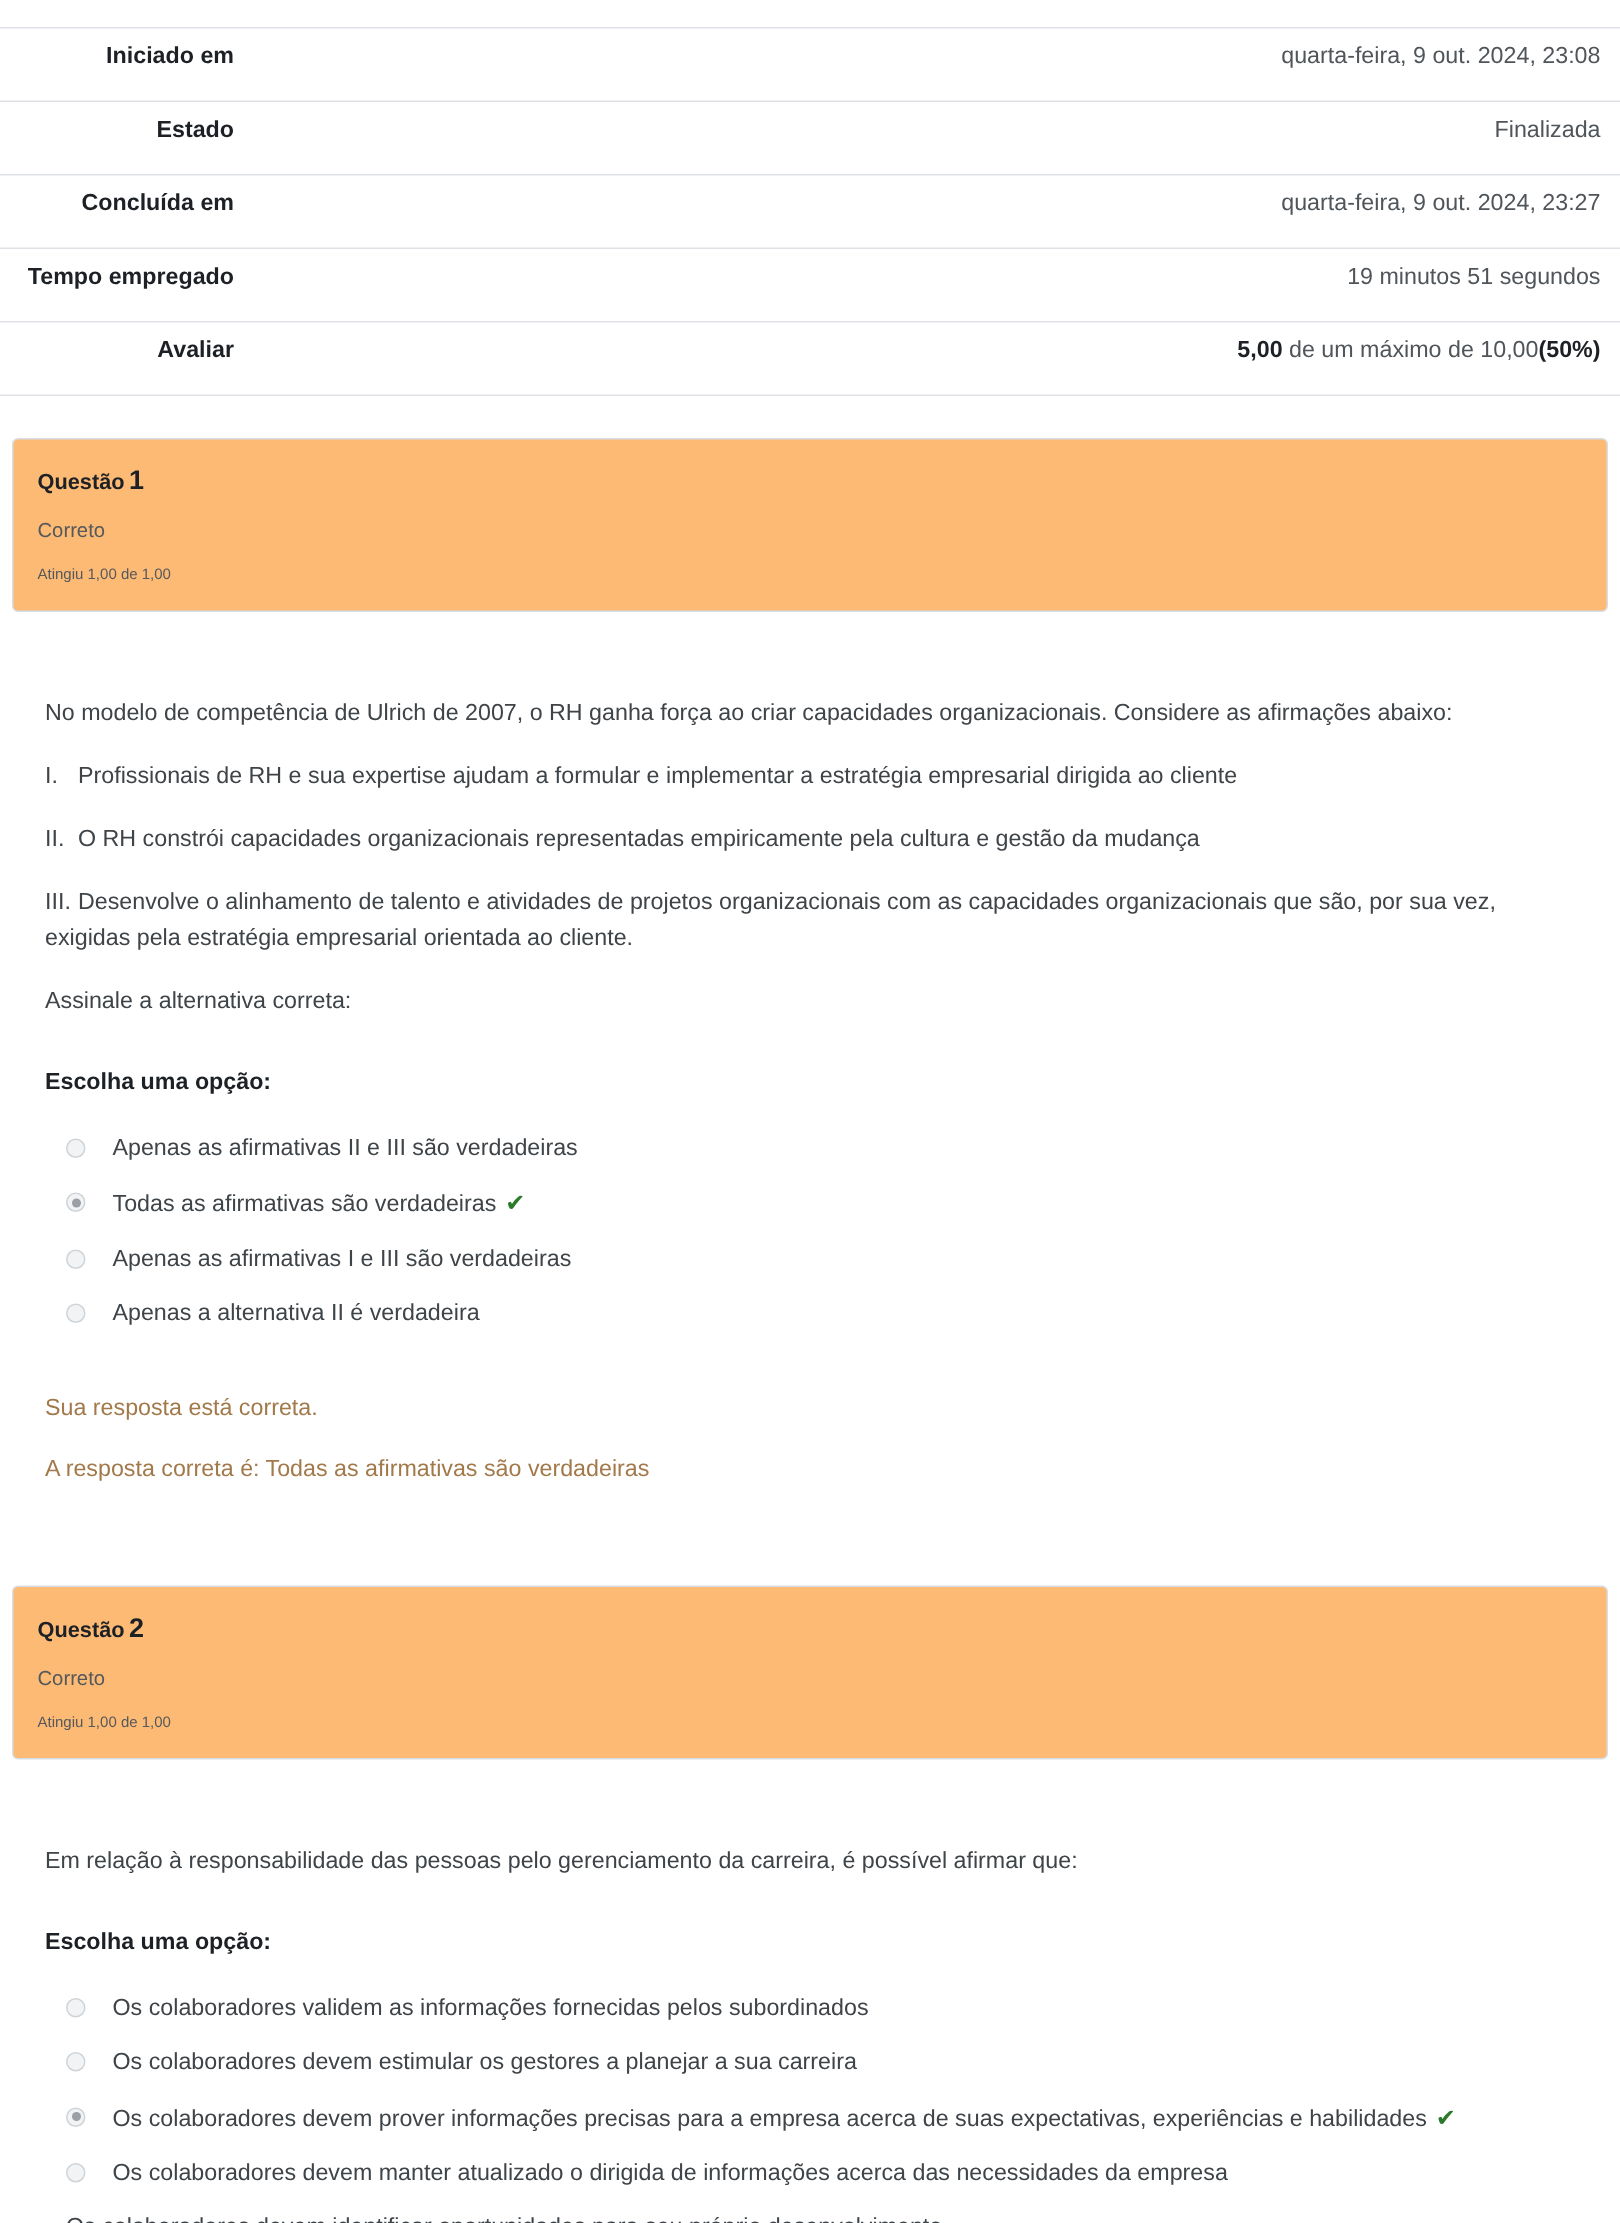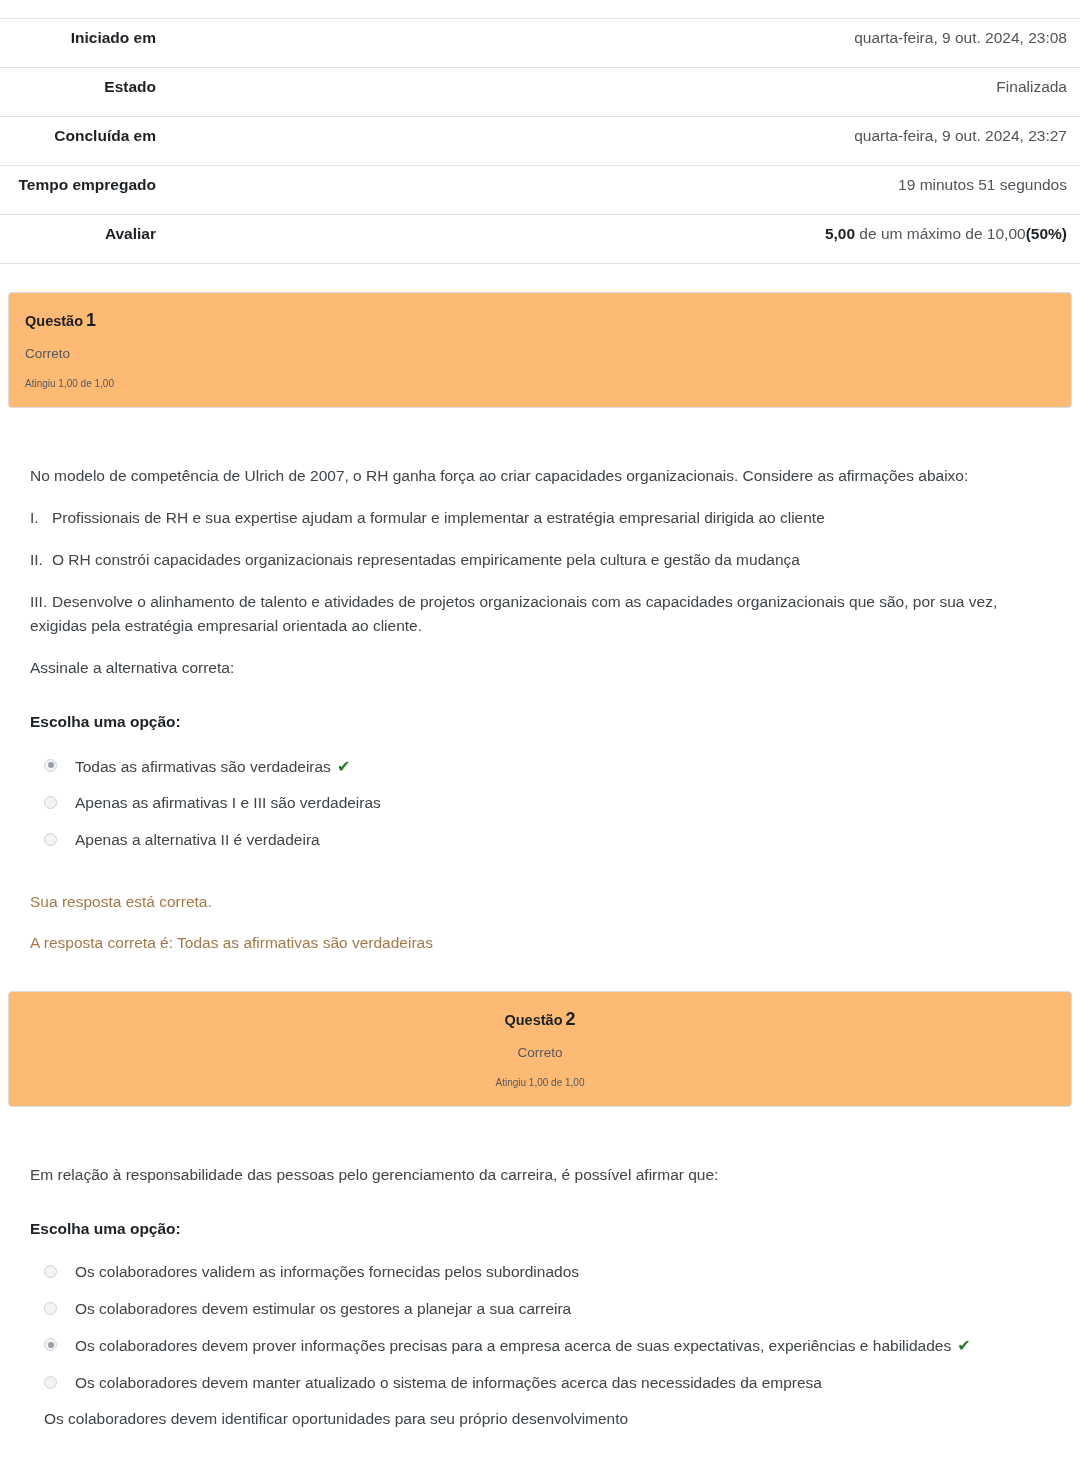--- a/index.html
+++ b/index.html
@@ -142,21 +142,21 @@
 
   .feedback { margin-top: 32px; }
   .feedback p {
     color: #a07a४;
     margin: 0 0 18px 0;
     font-size: 15.5px;
     line-height: 1.5;
   }
   .fb-line { color: #a2794a; }
 
-  .q2-gap { margin-top: 36px; text-align: center; }
+  .q2-gap { margin-top: 66px; }
 </style>
 </head>
 <body>
 
 <div class="page">
 
   <table class="summary-table">
     <tbody>
       <tr>
         <th>Iniciado em</th>
@@ -195,20 +195,24 @@
       <p class="stmt"><span class="rn">I.</span><span>Profissionais de RH e sua expertise ajudam a formular e implementar a estratégia empresarial dirigida ao cliente</span></p>
       <p class="stmt"><span class="rn">II.</span><span>O RH constrói capacidades organizacionais representadas empiricamente pela cultura e gestão da mudança</span></p>
       <p class="stmt"><span class="rn">III.</span><span>Desenvolve o alinhamento de talento e atividades de projetos organizacionais com as capacidades organizacionais que são, por sua vez, exigidas pela estratégia empresarial orientada ao cliente.</span></p>
       <p>Assinale a alternativa correta:</p>
     </div>
 
     <p class="prompt">Escolha uma opção:</p>
 
     <ul class="options">
       <li class="option">
+        <span class="radio"></span>
+        <span class="option-text">Apenas as afirmativas II e III são verdadeiras</span>
+      </li>
+      <li class="option">
         <span class="radio checked"></span>
         <span class="option-text"><span>Todas as afirmativas são verdadeiras</span><span class="tick">✔</span></span>
       </li>
       <li class="option">
         <span class="radio"></span>
         <span class="option-text">Apenas as afirmativas I e III são verdadeiras</span>
       </li>
       <li class="option">
         <span class="radio"></span>
         <span class="option-text">Apenas a alternativa II é verdadeira</span>
@@ -244,21 +248,21 @@
       <li class="option">
         <span class="radio"></span>
         <span class="option-text">Os colaboradores devem estimular os gestores a planejar a sua carreira</span>
       </li>
       <li class="option">
         <span class="radio checked"></span>
         <span class="option-text"><span>Os colaboradores devem prover informações precisas para a empresa acerca de suas expectativas, experiências e habilidades</span><span class="tick">✔</span></span>
       </li>
       <li class="option">
         <span class="radio"></span>
-        <span class="option-text">Os colaboradores devem manter atualizado o sistema de informações acerca das necessidades da empresa</span>
+        <span class="option-text">Os colaboradores devem manter atualizado o dirigida de informações acerca das necessidades da empresa</span>
       </li>
       <li class="option">
 
         <span class="option-text">Os colaboradores devem identificar oportunidades para seu próprio desenvolvimento</span>
       </li>
     </ul>
 
   </div>
 
 </div>

